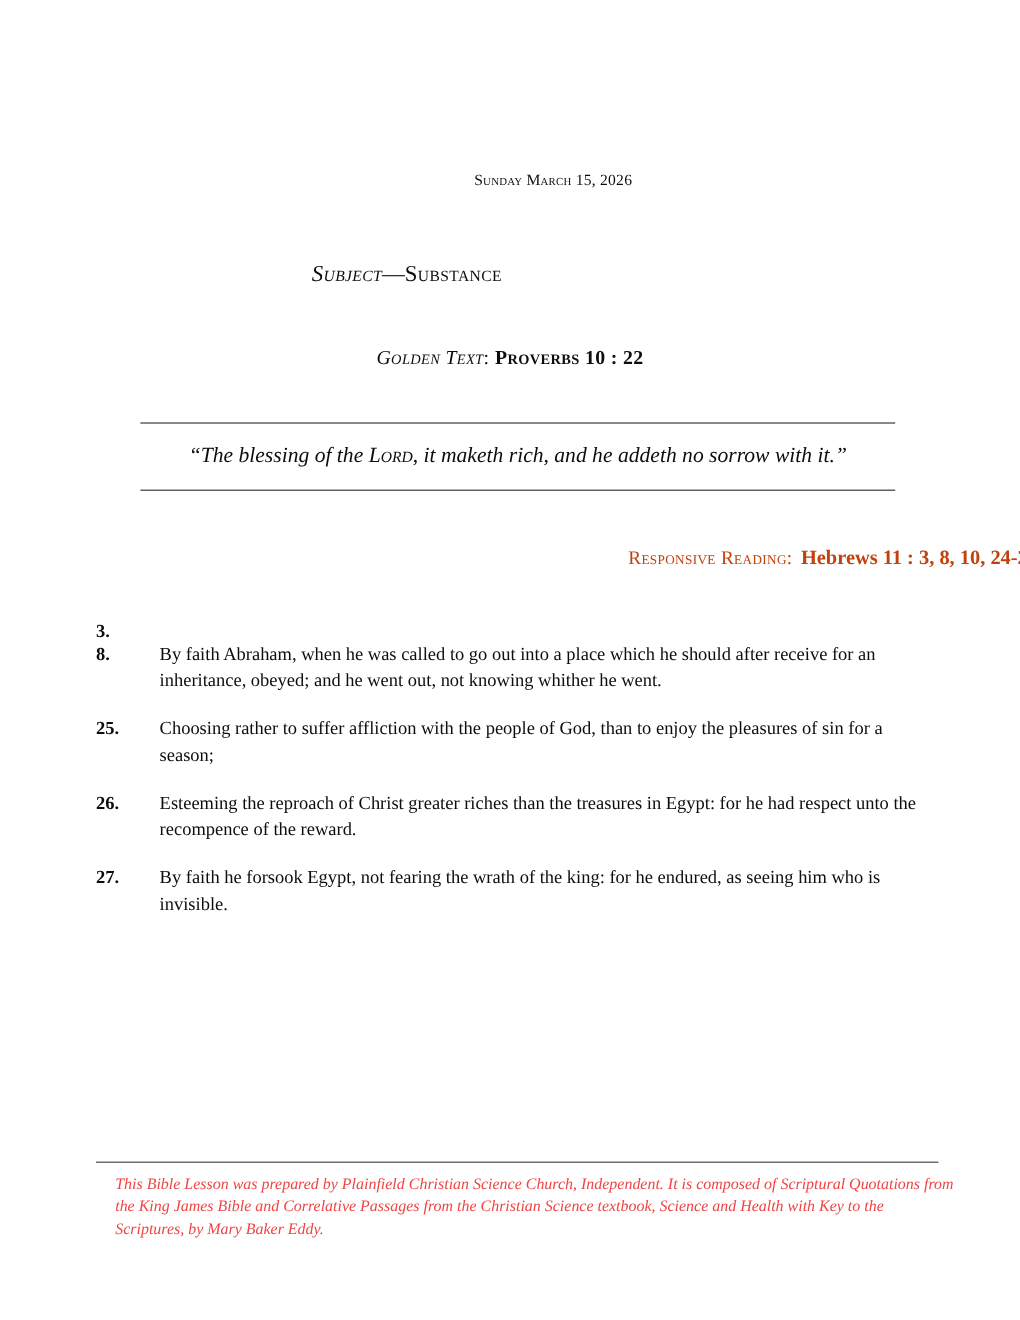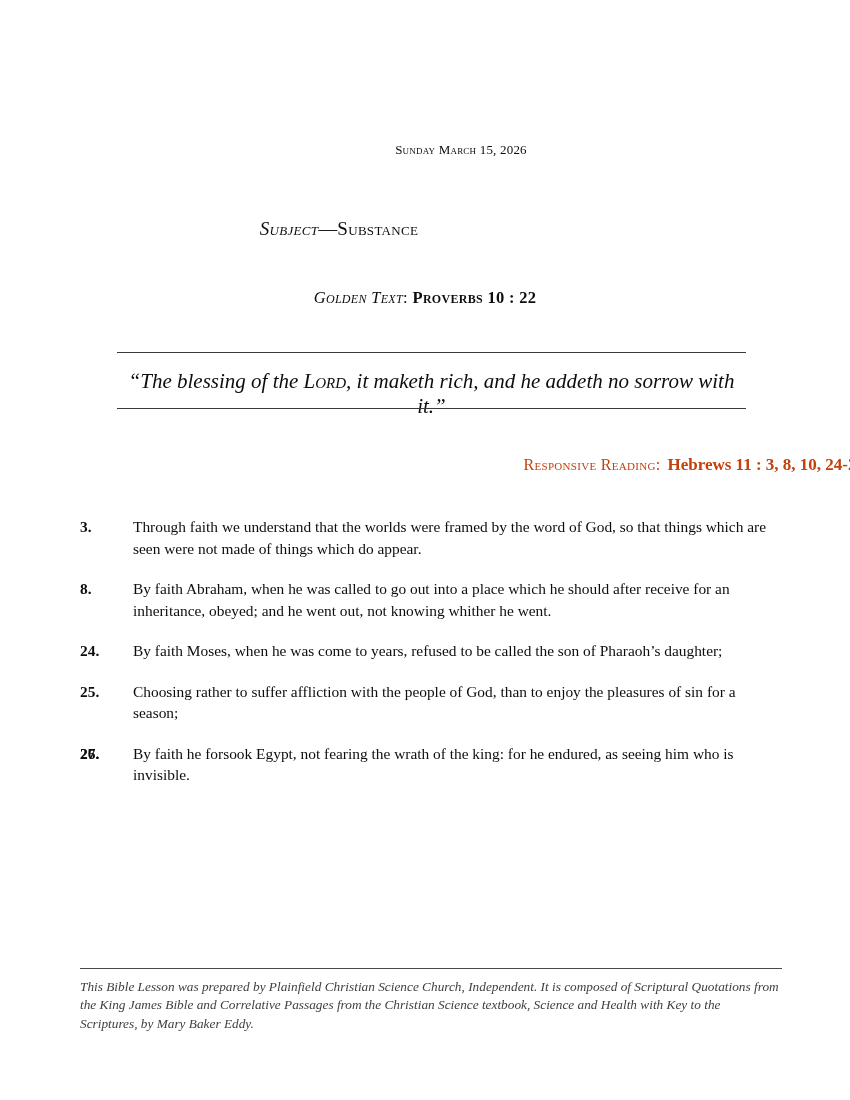--- a/index.html
+++ b/index.html
@@ -90,21 +90,21 @@
   .gt-rule.top { top: 352px; }
   .gt-rule.bottom { top: 408px; }
 
   .gt-quote {
     position: absolute;
     top: 369px;
     left: 117px;
     width: 629px;
     text-align: center;
     font-style: italic;
-    font-size: 21px;
+    font-size: 18px;
     color: #0d0d0d;
   }
   .gt-quote .sc {
     font-variant: small-caps;
   }
 
   
   .rr-line {
     position: absolute;
     top: 455px;
@@ -157,26 +157,26 @@
     position: absolute;
     top: 968px;
     left: 80px;
     width: 702px;
     height: 0;
     border-top: 1.4px solid #4a4a4a;
   }
   .footer-note {
     position: absolute;
     top: 978px;
-    left: 80px;
+    left: 96px;
     width: 700px;
     font-style: italic;
     font-size: 13.3px;
     line-height: 18.4px;
-    color: #404040;
+    color: #ef4444;
   }
 </style>
 </head>
 <body>
 
 <div class="page">
 
   <div class="date-line">Sunday March 15, 2026</div>
 
   <div class="subject-line">
@@ -196,41 +196,37 @@
   <div class="gt-rule bottom"></div>
 
   <div class="rr-line">
     <span class="lbl">Responsive Reading:</span><span class="ref">Hebrews 11 : 3, 8, 10, 24-27</span>
   </div>
 
   <div class="verses">
 
     <div class="verse">
       <span class="num">3.</span>
-      <span class="txt">Through faith we understand that the worlds were framed by the word of God, so that things which are seen were not made of things which do appear.</span>
     </div>
 
     <div class="verse">
       <span class="num">8.</span>
       <span class="txt">By faith Abraham, when he was called to go out into a place which he should after receive for an inheritance, obeyed; and he went out, not knowing whither he went.</span>
     </div>
 
 
-    <div class="verse">
-      <span class="num">24.</span>
-      <span class="txt">By faith Moses, when he was come to years, refused to be called the son of Pharaoh’s daughter;</span>
-    </div>
 
     <div class="verse">
       <span class="num">25.</span>
       <span class="txt">Choosing rather to suffer affliction with the people of God, than to enjoy the pleasures of sin for a season;</span>
     </div>
 
     <div class="verse">
       <span class="num">26.</span>
+      <span class="txt">Esteeming the reproach of Christ greater riches than the treasures in Egypt: for he had respect unto the recompence of the reward.</span>
     </div>
 
     <div class="verse">
       <span class="num">27.</span>
       <span class="txt">By faith he forsook Egypt, not fearing the wrath of the king: for he endured, as seeing him who is invisible.</span>
     </div>
 
   </div>
 
   <div class="footer-rule"></div>

